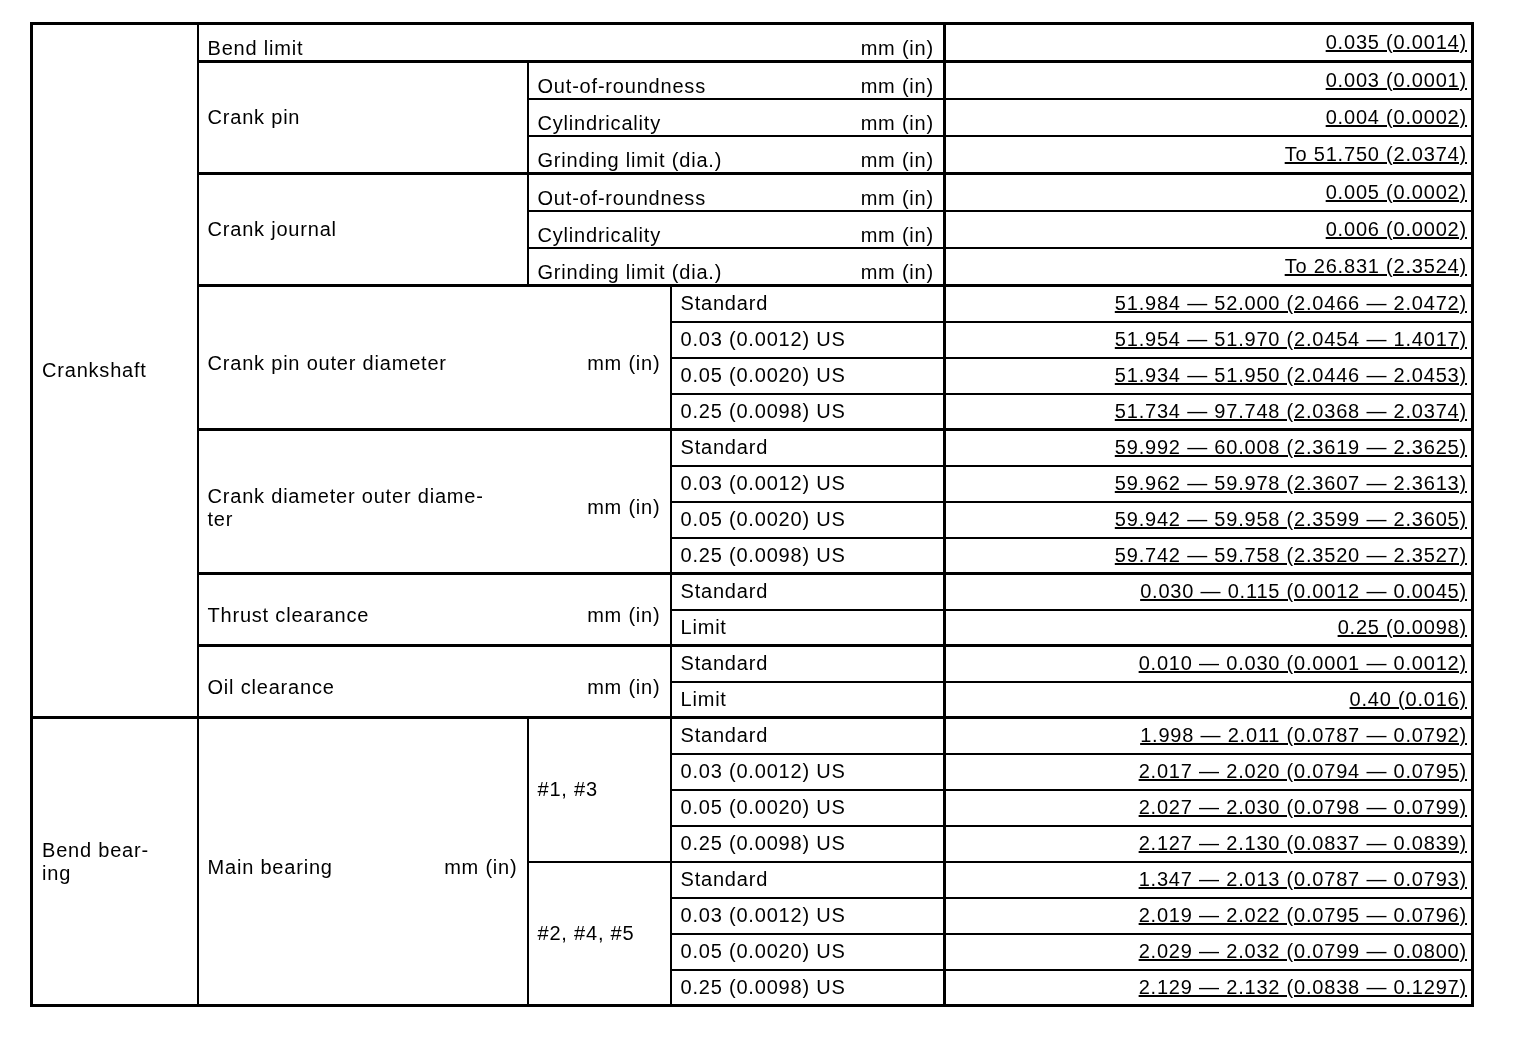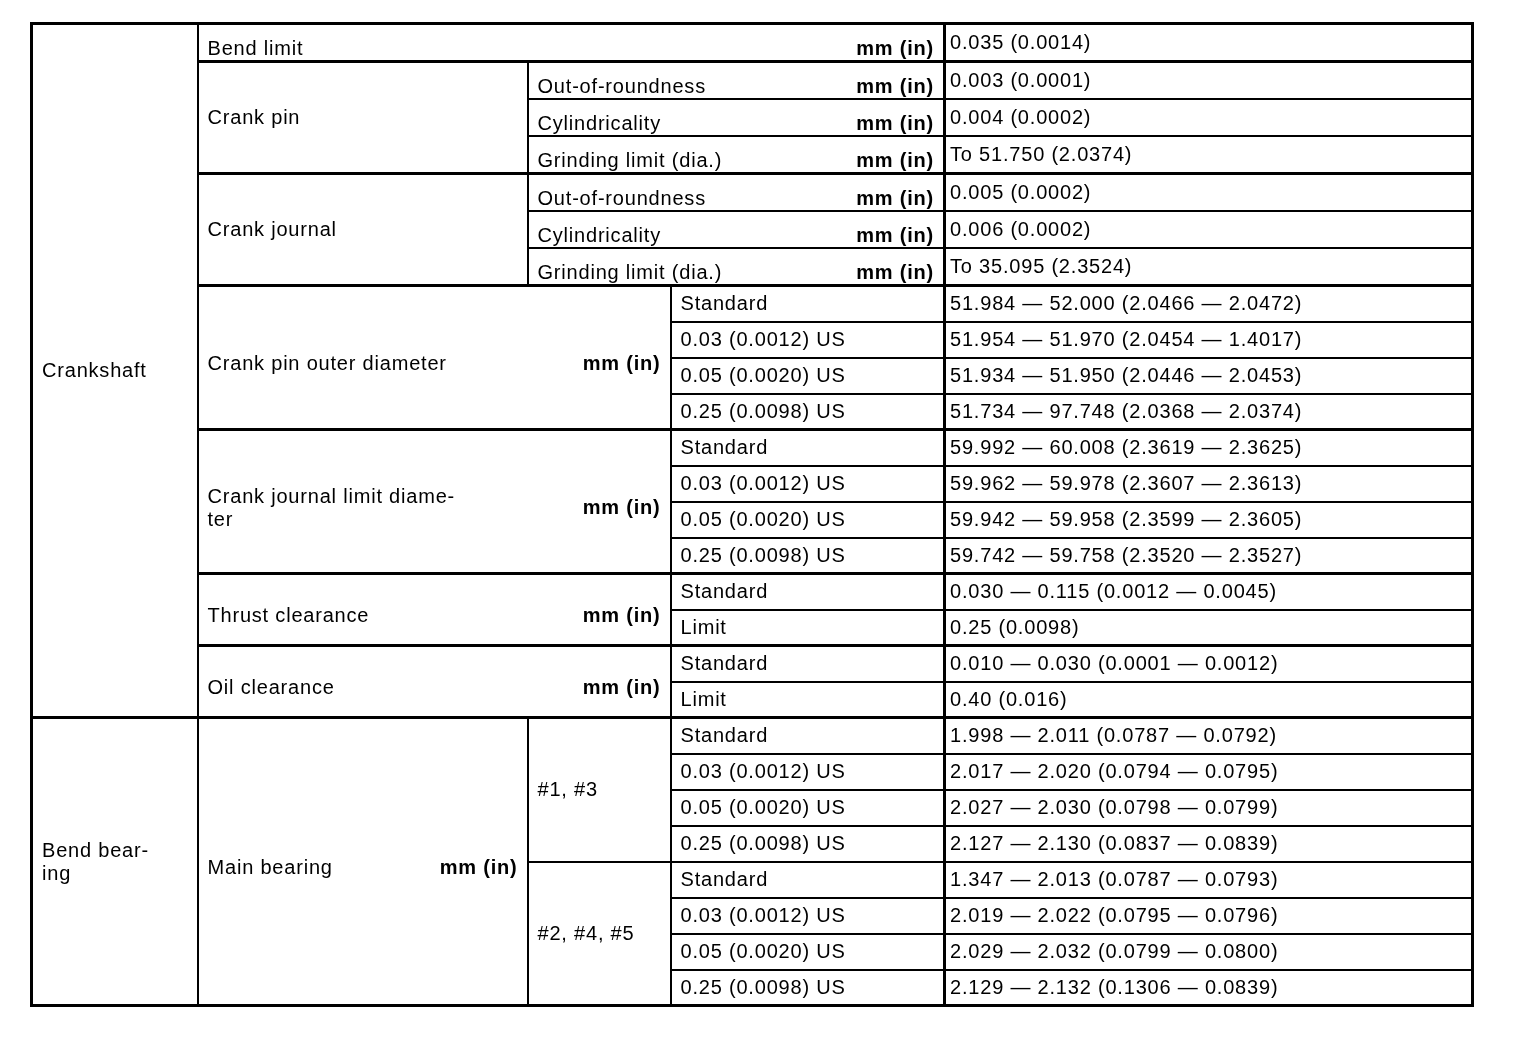--- a/index.html
+++ b/index.html
@@ -25,36 +25,37 @@
     padding: 0 9px;
     font-size: 20px;
     font-weight: normal;
     letter-spacing: 0.8px;
     text-align: left;
     vertical-align: middle;
     overflow: hidden;
   }
   
   .spec-table td.val {
-    text-align: left;
+    text-align: right;
     border-left-width: 3px;
     padding: 0 4px;
+    text-decoration: underline;
   }
   
   .spec-table tr.gt > td, .spec-table tr.gt > th { border-top-width: 3px; }
   
   .lr {
     display: flex;
     justify-content: space-between;
     align-items: center;
     gap: 8px;
     margin-top: 12px;
   }
   .lbl { white-space: pre-line; }
-  .unit { white-space: nowrap; font-weight: bold; }
+  .unit { white-space: nowrap; }
 </style>
 </head>
 <body>
 
 <table class="spec-table">
   <colgroup>
     <col style="width:166px">
       <col style="width:330px">
       <col style="width:143px">
       <col style="width:274px">
@@ -121,21 +122,21 @@
     </td>
     <td class="val"><span>0.006 (0.0002)</span></td>
   </tr>
   <tr>
     <td colspan="2">
       <div class="lr">
         <span class="lbl">Grinding limit (dia.)</span>
         <span class="unit">mm (in)</span>
       </div>
     </td>
-    <td class="val"><span>To 35.095 (2.3524)</span></td>
+    <td class="val"><span>To 26.831 (2.3524)</span></td>
   </tr>
 
   <tr class="gt">
     <td colspan="2" rowspan="4">
       <div class="lr">
         <span class="lbl">Crank pin outer diameter</span>
         <span class="unit">mm (in)</span>
       </div>
     </td>
     <td><span>Standard</span></td>
@@ -150,21 +151,21 @@
     <td class="val"><span>51.934 — 51.950 (2.0446 — 2.0453)</span></td>
   </tr>
   <tr>
     <td><span>0.25 (0.0098) US</span></td>
     <td class="val"><span>51.734 — 97.748 (2.0368 — 2.0374)</span></td>
   </tr>
 
   <tr class="gt">
     <td colspan="2" rowspan="4">
       <div class="lr">
-        <span class="lbl">Crank journal limit diame-
+        <span class="lbl">Crank diameter outer diame-
 ter</span>
         <span class="unit">mm (in)</span>
       </div>
     </td>
     <td><span>Standard</span></td>
     <td class="val"><span>59.992 — 60.008 (2.3619 — 2.3625)</span></td>
   </tr>
   <tr>
     <td><span>0.03 (0.0012) US</span></td>
     <td class="val"><span>59.962 — 59.978 (2.3607 — 2.3613)</span></td>
@@ -242,16 +243,16 @@
   <tr>
     <td><span>0.03 (0.0012) US</span></td>
     <td class="val"><span>2.019 — 2.022 (0.0795 — 0.0796)</span></td>
   </tr>
   <tr>
     <td><span>0.05 (0.0020) US</span></td>
     <td class="val"><span>2.029 — 2.032 (0.0799 — 0.0800)</span></td>
   </tr>
   <tr>
     <td><span>0.25 (0.0098) US</span></td>
-    <td class="val"><span>2.129 — 2.132 (0.1306 — 0.0839)</span></td>
+    <td class="val"><span>2.129 — 2.132 (0.0838 — 0.1297)</span></td>
   </tr>
 </tbody>
   </table>
 
 </body></html>

